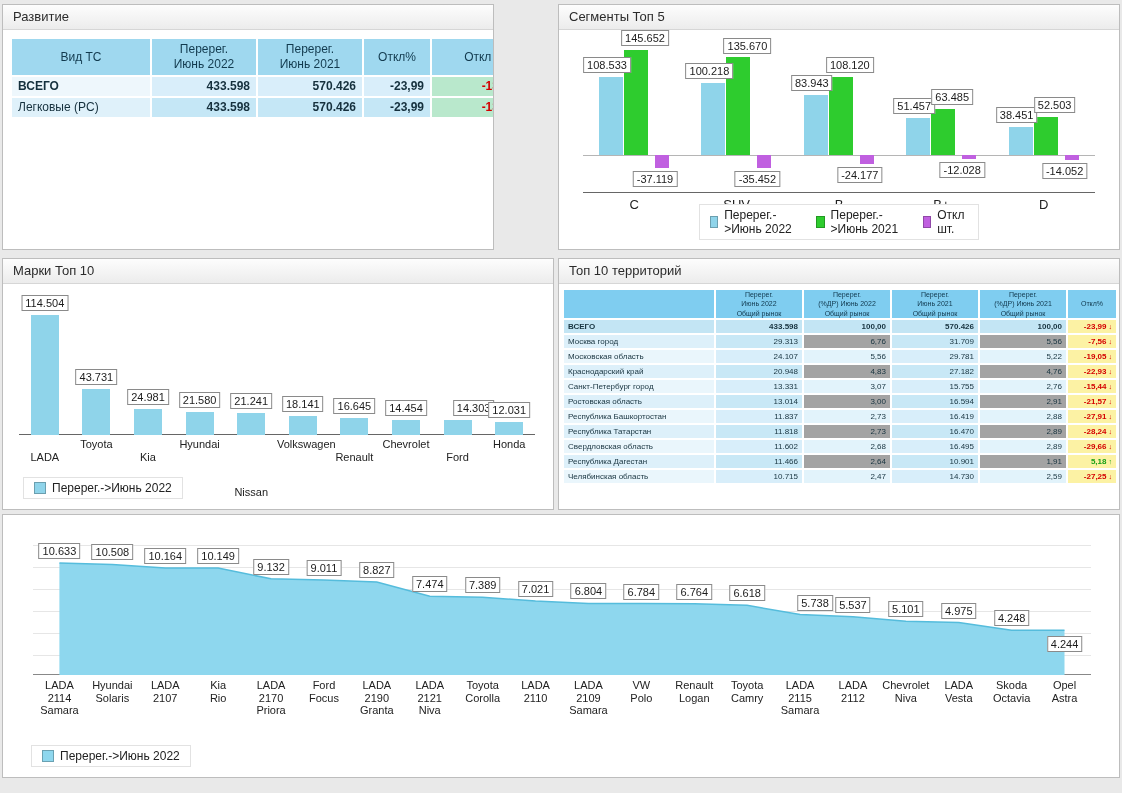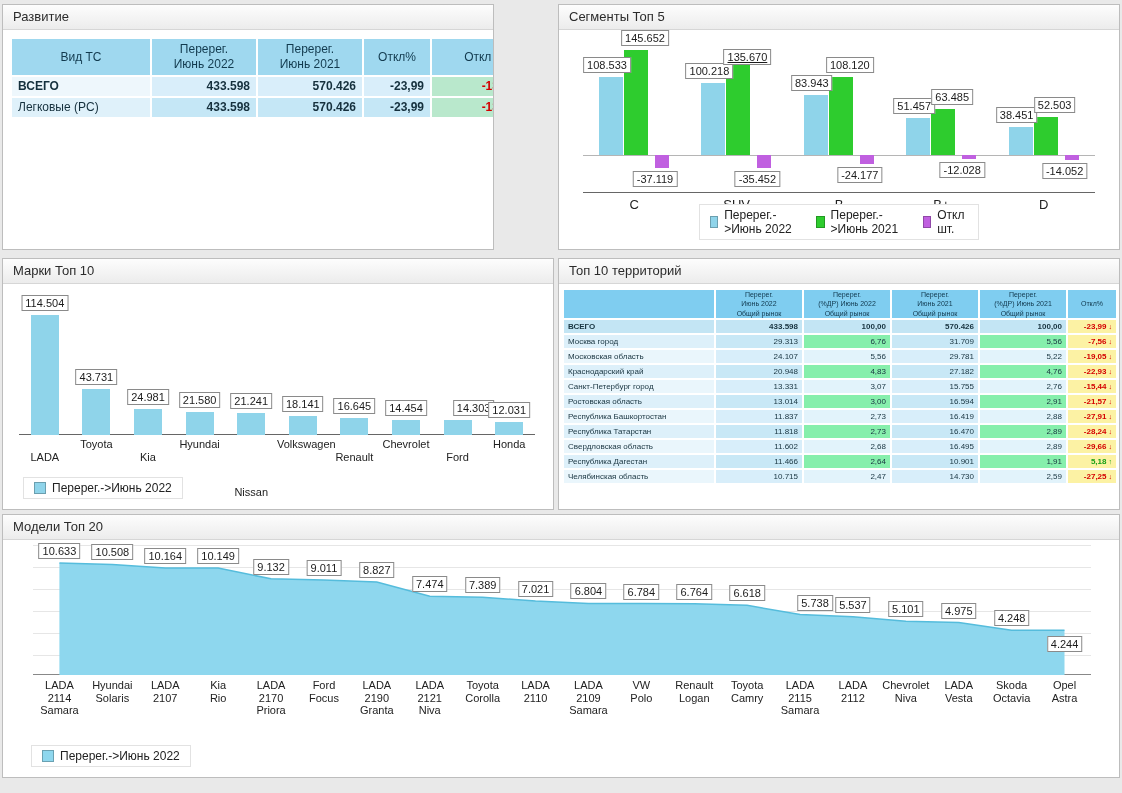--- a/index.html
+++ b/index.html
@@ -45,21 +45,21 @@
   .terr-hcell{background:#7fcdf0;color:#11384d;font-size:7px;line-height:1.3;display:flex;align-items:center;
     justify-content:center;text-align:center;white-space:pre-line;height:30px;border:1px solid #fff}
   .terr-cell{height:15px;line-height:13px;font-size:8px;border:1px solid #fff;padding:0 4px;color:#17333f}
   .terr-cell.lab{text-align:left}
   .terr-cell.num{text-align:right}
   .terr-row.even .terr-cell.lab{background:#eaf6fc}
   .terr-row.even .terr-cell.num{background:#d8eefa}
   .terr-row.even .terr-cell.num.pct{background:#e2f3fb}
   .terr-row.odd .terr-cell.lab{background:#ddf0fa}
   .terr-row.odd .terr-cell.num{background:#c8e8f6}
-  .terr-row.odd .terr-cell.num.pct{background:#86efac}
+  .terr-row.odd .terr-cell.num.pct{background:#a3a3a3}
   .terr-row.total .terr-cell{font-weight:bold;background:#c3e5f4}
   .terr-cell.otkl{background:#fcf2a4 !important;color:#d40000;font-weight:bold;text-align:right}
   .terr-cell.otkl.up{color:#17a017}
   .arr{margin-left:2px;font-size:7px}
   
   #model-plot{position:absolute;left:30px;top:28px;width:1058px;height:132px;border-bottom:1px solid #888;
     background-image:linear-gradient(#e6e6e6 1px,transparent 1px);background-size:100% 22px;background-position:0 2px}
   #model-cats{position:absolute;left:30px;top:164px;width:1058px;height:48px;font-size:11px}
   .model-lab{white-space:pre-line;line-height:1.15;top:0}
   #model-legend{left:28px;bottom:10px}
@@ -103,21 +103,21 @@
       <div class="bar" style="left: 16px; top: 39.8562px; width: 24px; height: 78.1438px; background: rgb(143, 212, 234);"></div>
       <div class="bar" style="left: 41px; top: 13.1306px; width: 24px; height: 104.869px; background: rgb(46, 204, 46);"></div>
       <div class="bar" style="left: 72px; top: 118px; width: 14px; height: 13.3628px; background: rgb(192, 96, 224);"></div>
       <div class="vbox" style="left: 24px; top: 19.8562px;">108.533</div>
       <div class="vbox" style="left: 62px; top: -6.86944px;">145.652</div>
       <div class="vbox" style="left: 72px; top: 134.363px;">-37.119</div>
       <div class="bar" style="left: 118.4px; top: 45.843px; width: 24px; height: 72.157px; background: rgb(143, 212, 234);"></div>
       <div class="bar" style="left: 143.4px; top: 20.3176px; width: 24px; height: 97.6824px; background: rgb(46, 204, 46);"></div>
       <div class="bar" style="left: 174.4px; top: 118px; width: 14px; height: 12.7627px; background: rgb(192, 96, 224);"></div>
       <div class="vbox" style="left: 126.4px; top: 25.843px;">100.218</div>
-      <div class="vbox" style="left: 164.4px; top: 12px; text-decoration: underline;">135.670</div>
+      <div class="vbox" style="left: 164.4px; top: 1px;">135.670</div>
       <div class="vbox" style="left: 174.4px; top: 133.763px;">-35.452</div>
       <div class="bar" style="left: 220.8px; top: 57.561px; width: 24px; height: 60.439px; background: rgb(143, 212, 234);"></div>
       <div class="bar" style="left: 245.8px; top: 40.1536px; width: 24px; height: 77.8464px; background: rgb(46, 204, 46);"></div>
       <div class="bar" style="left: 276.8px; top: 118px; width: 14px; height: 8.70372px; background: rgb(192, 96, 224);"></div>
       <div class="vbox" style="left: 228.8px; top: 37.561px;">83.943</div>
       <div class="vbox" style="left: 266.8px; top: 20.1536px;">108.120</div>
       <div class="vbox" style="left: 276.8px; top: 129.704px;">-24.177</div>
       <div class="bar" style="left: 323.2px; top: 80.951px; width: 24px; height: 37.049px; background: rgb(143, 212, 234);"></div>
       <div class="bar" style="left: 348.2px; top: 72.2908px; width: 24px; height: 45.7092px; background: rgb(46, 204, 46);"></div>
       <div class="bar" style="left: 379.2px; top: 118px; width: 14px; height: 4.33008px; background: rgb(192, 96, 224);"></div>
@@ -302,21 +302,20 @@
         <div class="terr-cell num">10.715</div>
         <div class="terr-cell num pct">2,47</div>
         <div class="terr-cell num">14.730</div>
         <div class="terr-cell num pct">2,59</div>
         <div class="terr-cell otkl down"><span>-27,25</span><span class="arr">↓</span></div>
       </div>
     </div>
 </div>
 
 <div class="panel" id="panel-model" style="left:2px;top:514px;width:1118px;height:264px">
-  <div class="panel-header">Модели Топ 20</div>
   <div id="model-plot">
       <svg width="1058" height="132" style="position: absolute; left: 0px; top: 0px;">
         <polygon points="26.4,132 26.4,20.0 79.3,21.4 132.3,25.0 185.1,25.1 238.0,35.8 290.9,37.1 343.8,39.1 396.8,53.3 449.6,54.2 502.5,58.1 555.5,60.4 608.4,60.6 661.3,60.8 714.1,62.3 767.1,71.6 820.0,73.7 872.9,78.3 925.8,79.6 978.6,87.3 1031.5,87.3 1031.5,132" fill="#8ed7ee"></polygon>
         <polyline points="26.4,20.0 79.3,21.4 132.3,25.0 185.1,25.1 238.0,35.8 290.9,37.1 343.8,39.1 396.8,53.3 449.6,54.2 502.5,58.1 555.5,60.4 608.4,60.6 661.3,60.8 714.1,62.3 767.1,71.6 820.0,73.7 872.9,78.3 925.8,79.6 978.6,87.3 1031.5,87.3" fill="none" stroke="#55bcdc" stroke-width="1.5"></polyline>
       </svg>
       <div class="vbox" style="left: 26.45px; top: 0.03451px;">10.633</div>
       <div class="vbox" style="left: 79.35px; top: 1.35076px;">10.508</div>
       <div class="vbox" style="left: 132.25px; top: 4.97308px;">10.164</div>
       <div class="vbox" style="left: 185.15px; top: 5.13103px;">10.149</div>
       <div class="vbox" style="left: 238.05px; top: 15.84px;">9.132</div>

